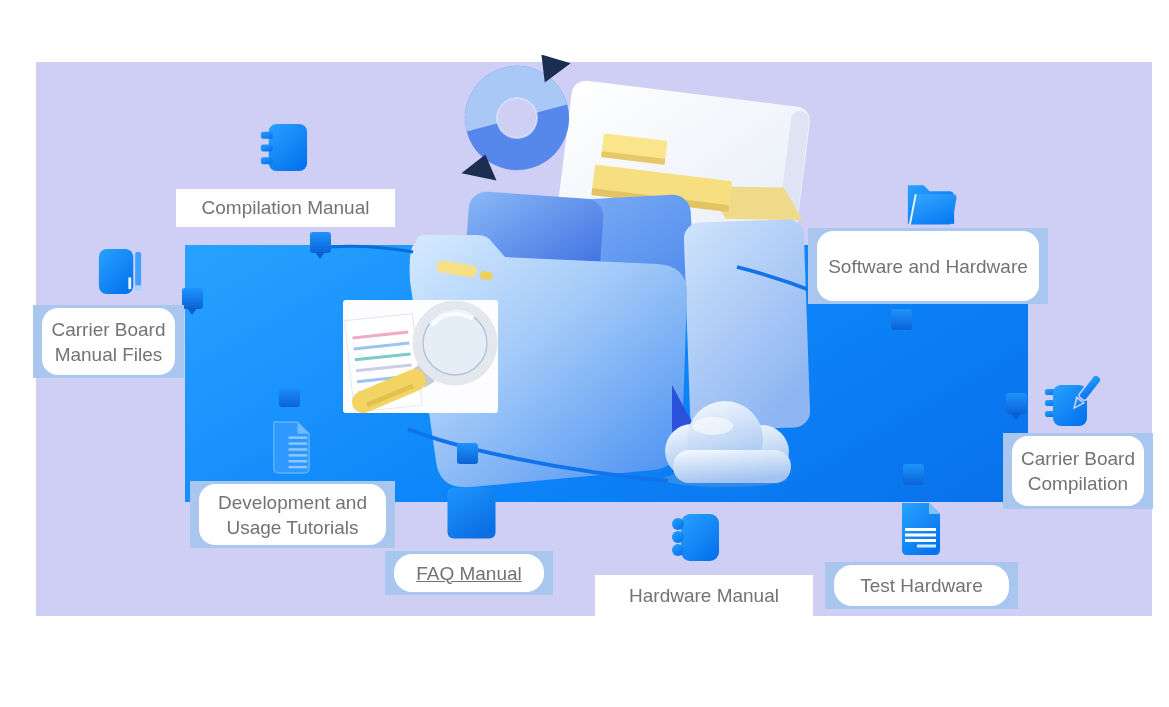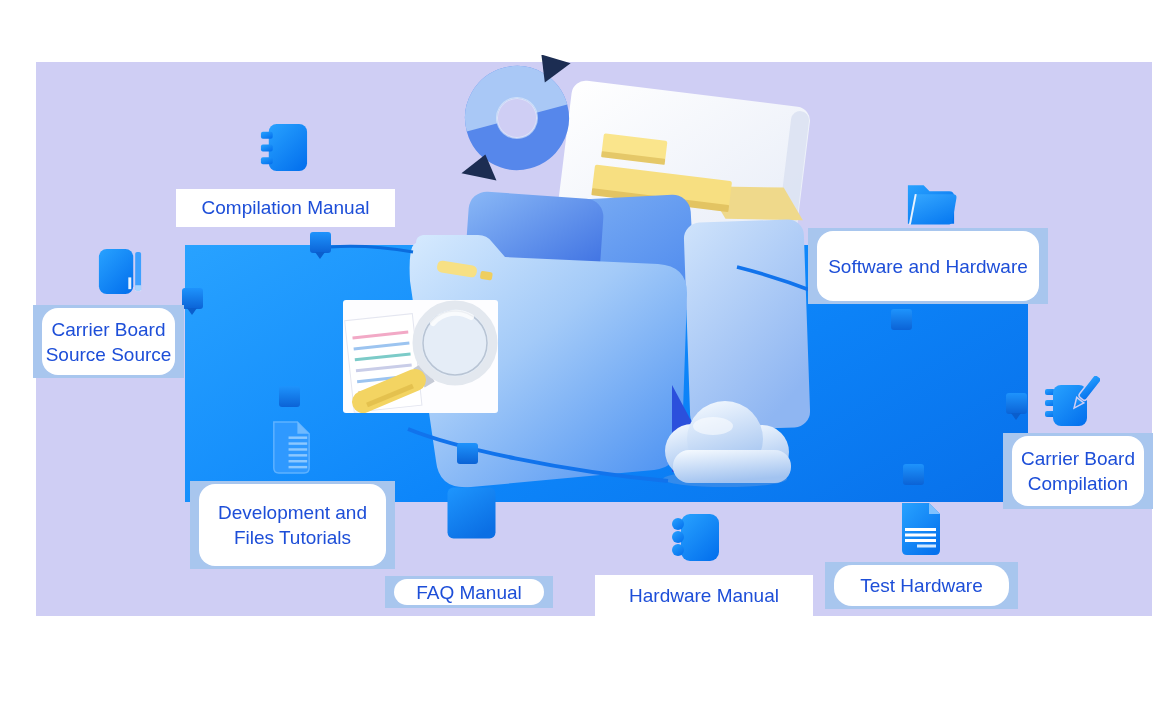--- a/index.html
+++ b/index.html
@@ -11,21 +11,21 @@
   .layer{position:absolute;left:0;top:0;width:1169px;height:707px;pointer-events:none;}
   .illus{position:absolute;left:335px;top:55px;width:480px;height:440px;}
   
   .node{position:absolute;width:21px;height:21px;border-radius:3px;
         background:linear-gradient(180deg,#1E93FC,#0B63D6);}
   .node.tail:after{content:"";position:absolute;left:5px;top:20px;width:0;height:0;
         border-left:5px solid transparent;border-right:5px solid transparent;border-top:7px solid #0A5ECD;}
   
   .icon{position:absolute;}
   
-  .tag{position:absolute;box-sizing:border-box;color:#1d4ed8;font-size:19px;}
+  .tag{position:absolute;box-sizing:border-box;color:#737373;font-size:19px;}
   .tag.plain{background:#ffffff;display:flex;align-items:center;justify-content:center;}
   .tag.framed{background:#A8C6EE;display:flex;}
   .tag-inner{flex:1;margin:3px 9px;background:#ffffff;border-radius:16px;
              display:flex;flex-direction:column;align-items:center;justify-content:center;
              line-height:25px;text-align:center;}
   .one .tag-inner{border-radius:18px;}
 </style>
 </head>
 <body>
 
@@ -254,32 +254,32 @@
     <path d="M14,17 L8,48" stroke="#E8F2FD" stroke-width="2" fill="none"></path>
   </svg>
 
   <div class="tag plain" style="left:176px;top:189px;width:219px;height:38px;">
     <span>Compilation Manual</span>
   </div>
 
   <div class="tag framed" style="left:33px;top:305px;width:151px;height:73px;">
     <div class="tag-inner">
       <span>Carrier Board</span>
-      <span>Source Source</span>
-    </div>
-  </div>
-
-  <div class="tag framed" style="left:190px;top:481px;width:205px;height:88px;">
+      <span>Manual Files</span>
+    </div>
+  </div>
+
+  <div class="tag framed" style="left:190px;top:481px;width:205px;height:67px;">
     <div class="tag-inner">
       <span>Development and</span>
-      <span>Files Tutorials</span>
-    </div>
-  </div>
-
-  <div class="tag framed one" style="left:385px;top:576px;width:168px;height:32px;">
+      <span>Usage Tutorials</span>
+    </div>
+  </div>
+
+  <div class="tag framed one" style="left:385px;top:551px;width:168px;height:44px;text-decoration:underline;">
     <div class="tag-inner">
       <span>FAQ Manual</span>
     </div>
   </div>
 
   <div class="tag plain" style="left:595px;top:575px;width:218px;height:42px;">
     <span>Hardware Manual</span>
   </div>
 
   <div class="tag framed one" style="left:825px;top:562px;width:193px;height:47px;">

